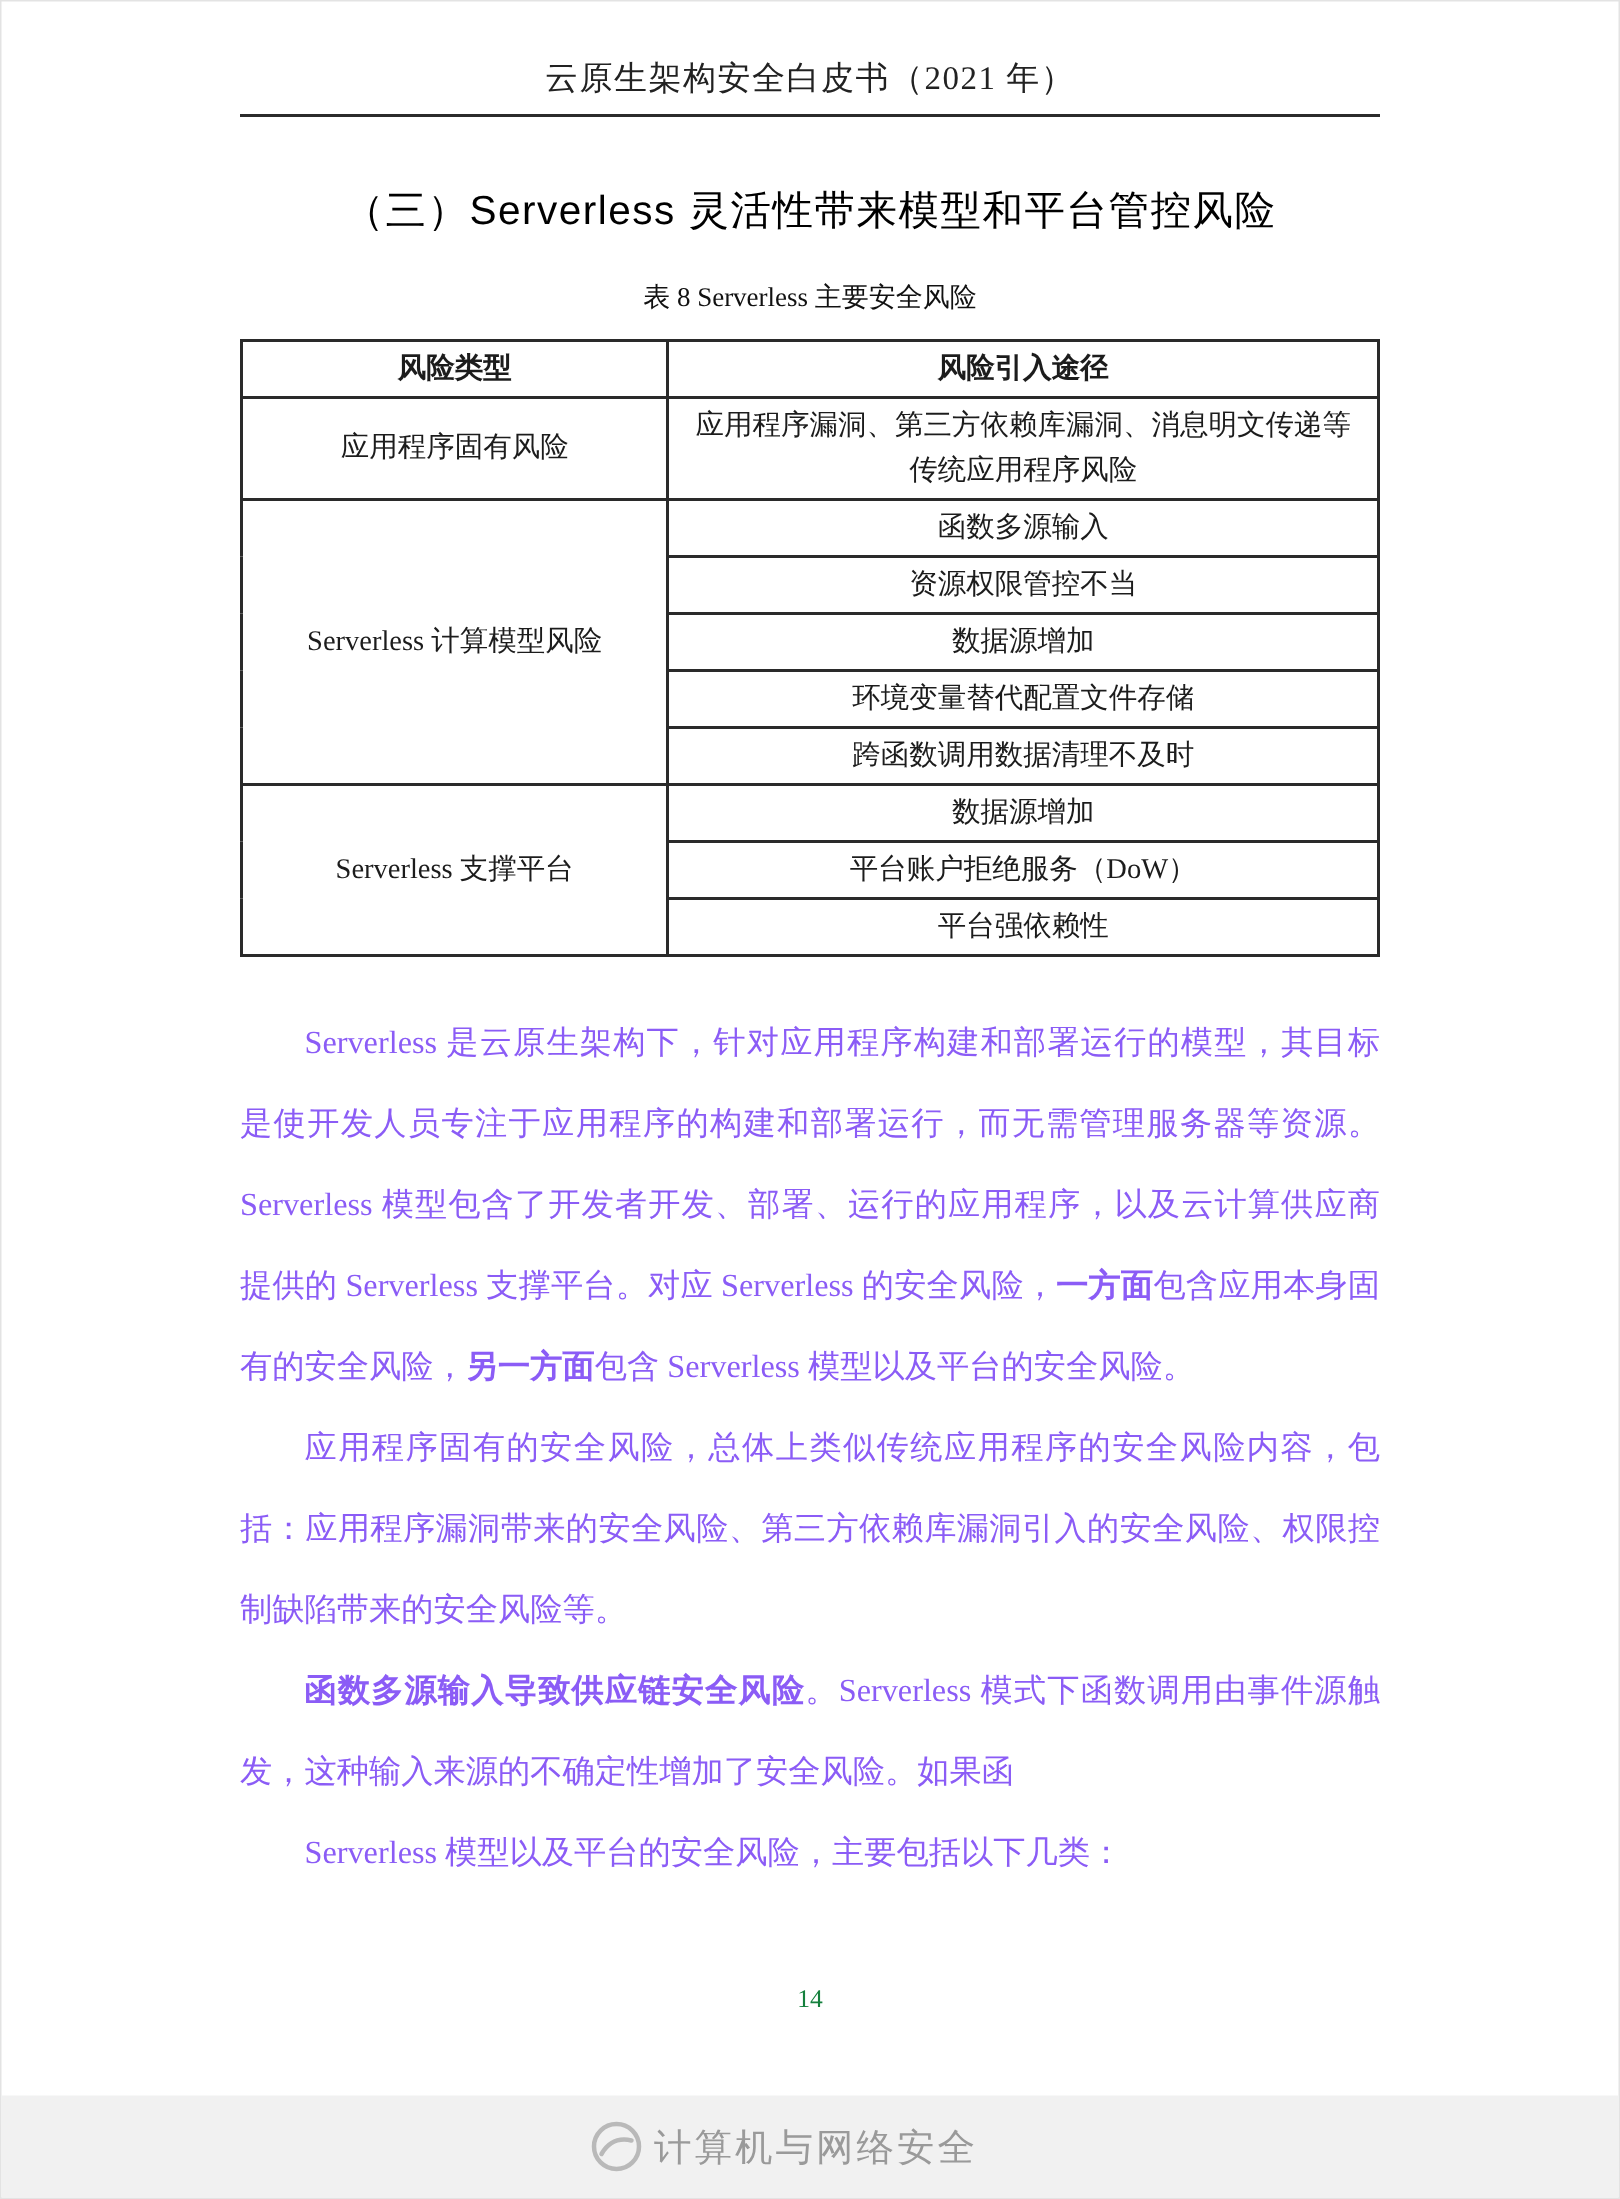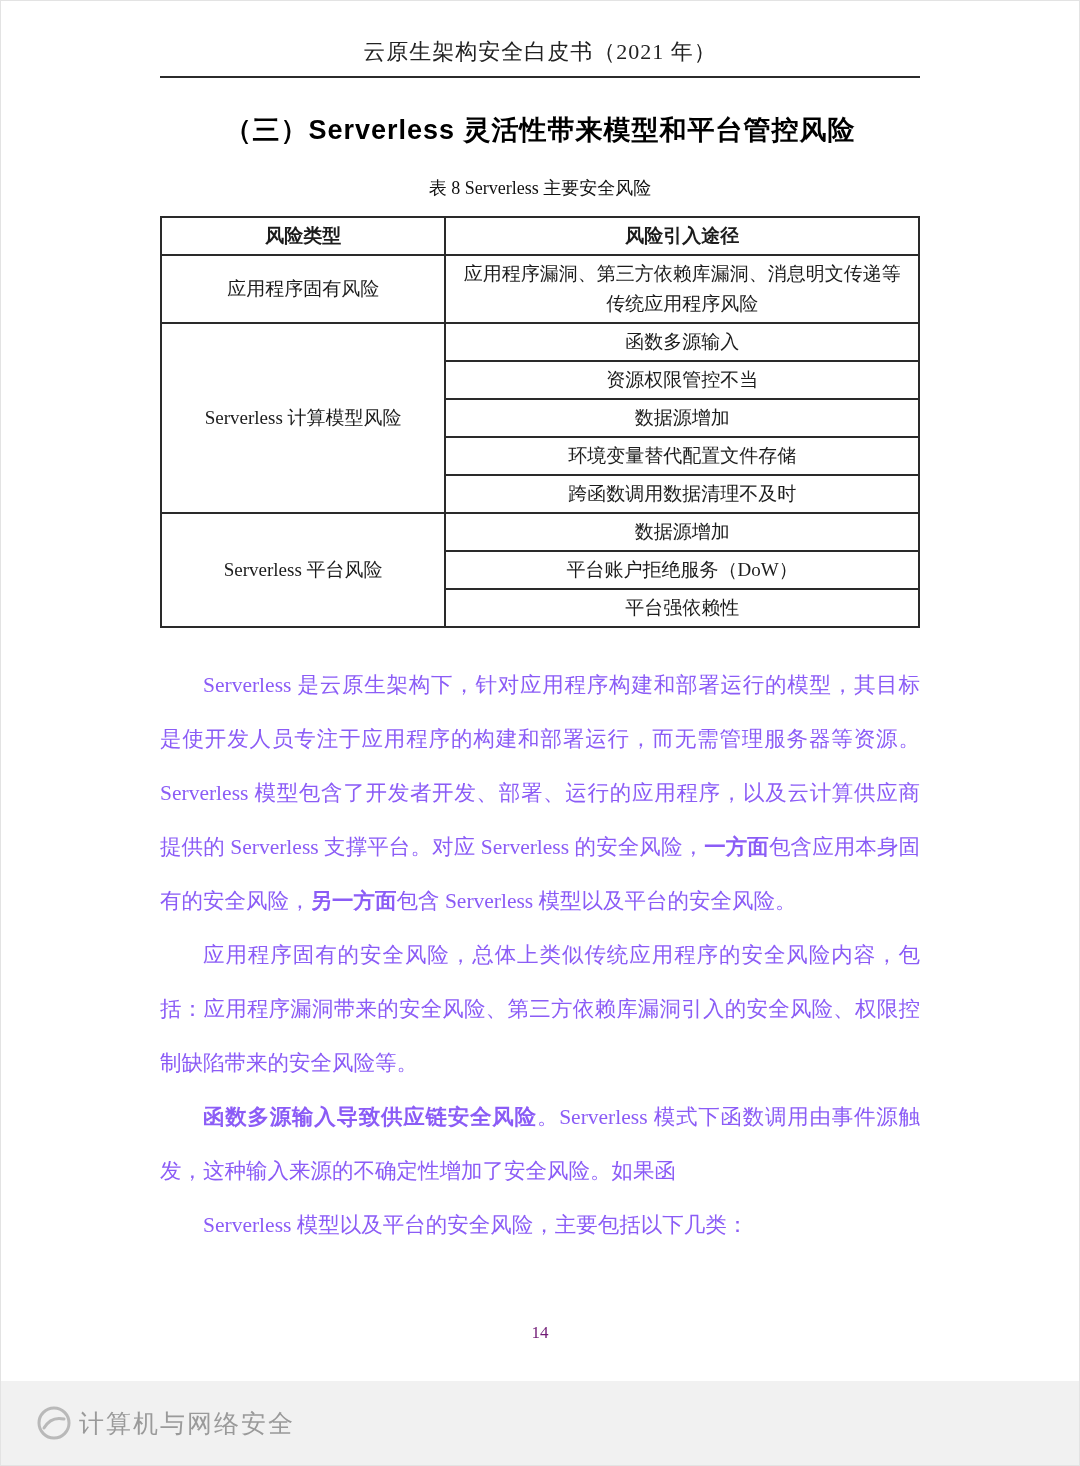--- a/index.html
+++ b/index.html
@@ -29,24 +29,24 @@
     font-size: 22px;
     letter-spacing: 1px;
     color: #222;
   }
   .header-rule {
     height: 0;
     border-top: 2px solid #2b2b2b;
     margin-top: 9px;
   }
   .section-title {
-    margin-top: 34px;
+    margin-top: 44px;
     text-align: center;
     font-family: "Liberation Sans", "DejaVu Sans", sans-serif;
-    font-weight: bold;
+    font-weight: normal;
     font-size: 27px;
     letter-spacing: 1px;
     color: #000;
   }
   .table-caption {
     margin-top: 28px;
     text-align: center;
     font-size: 18px;
     color: #111;
   }
@@ -84,34 +84,33 @@
     font-family: "Liberation Sans", "DejaVu Sans", sans-serif;
     font-weight: bold;
   }
   .page-number {
     position: absolute;
     bottom: 122px;
     left: 0;
     width: 100%;
     text-align: center;
     font-size: 17px;
-    color: #701a75;
+    color: #15803d;
   }
   .footer-bar {
     position: absolute;
     bottom: 0;
     left: 0;
     width: 100%;
-    height: 84px;
+    height: 68px;
     background: #f1f1f1;
     display: flex;
     align-items: center;
-    justify-content: flex-start;
+    justify-content: center;
     padding-right: 34px;
-    padding-left: 36px;
   }
   .footer-brand {
     display: flex;
     align-items: center;
     gap: 8px;
     color: #9a9a9a;
     font-family: "Liberation Sans", "DejaVu Sans", sans-serif;
     font-size: 25px;
     letter-spacing: 2px;
   }
@@ -156,21 +155,21 @@
         <tr>
           <td>数据源增加</td>
         </tr>
         <tr>
           <td>环境变量替代配置文件存储</td>
         </tr>
         <tr>
           <td>跨函数调用数据清理不及时</td>
         </tr>
         <tr>
-          <td rowspan="3">Serverless 平台风险</td>
+          <td rowspan="3">Serverless 支撑平台</td>
           <td>数据源增加</td>
         </tr>
         <tr>
           <td>平台账户拒绝服务（DoW）</td>
         </tr>
         <tr>
           <td>平台强依赖性</td>
         </tr>
       </tbody>
     </table>

